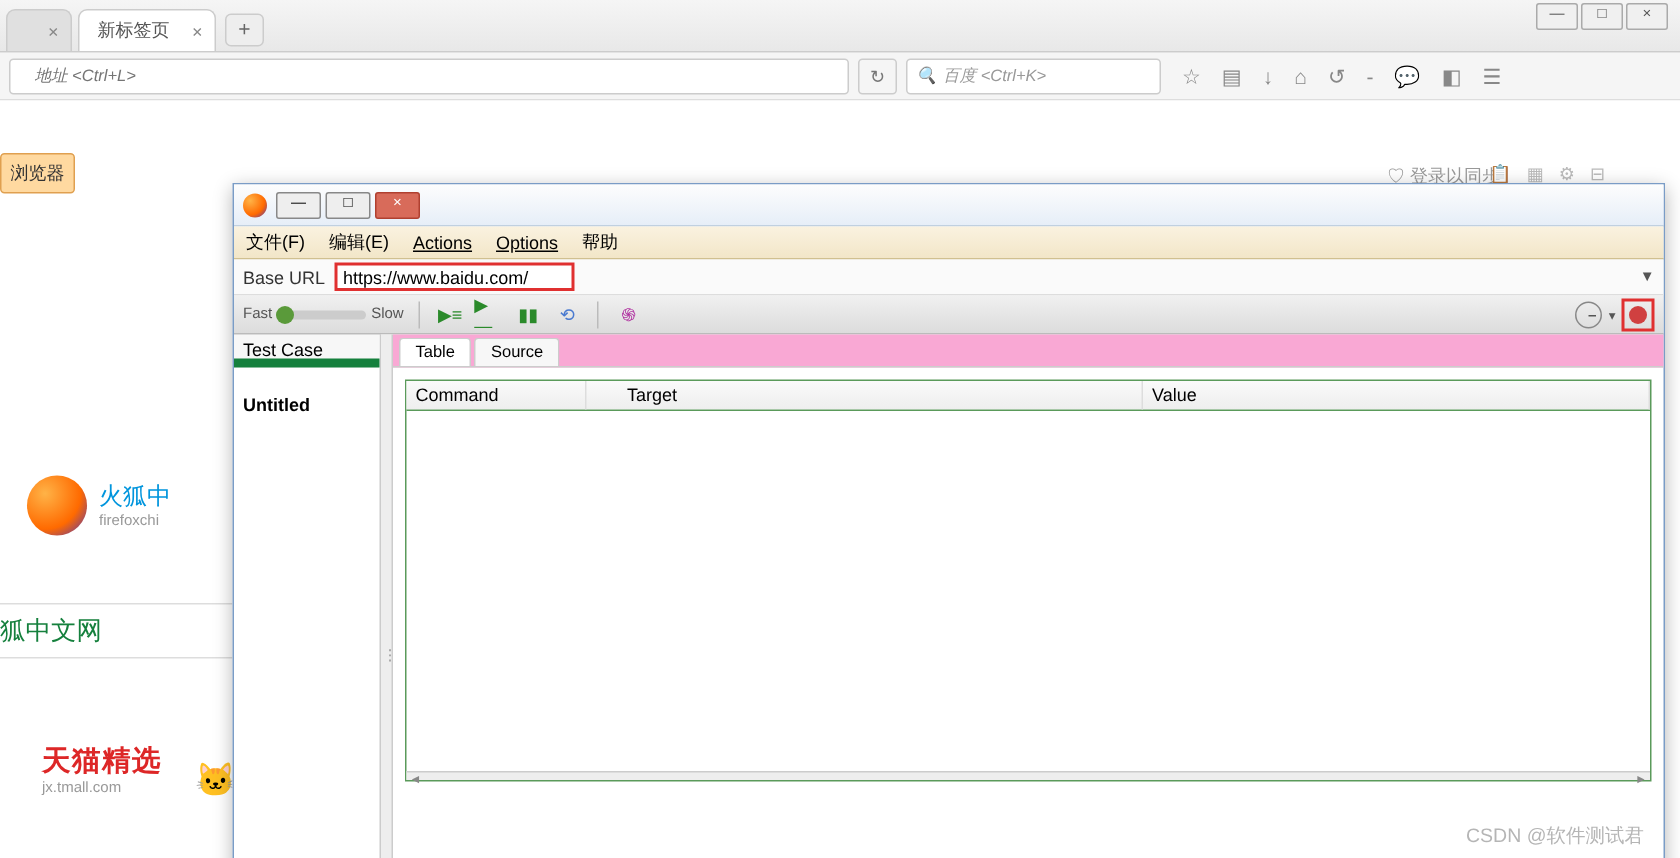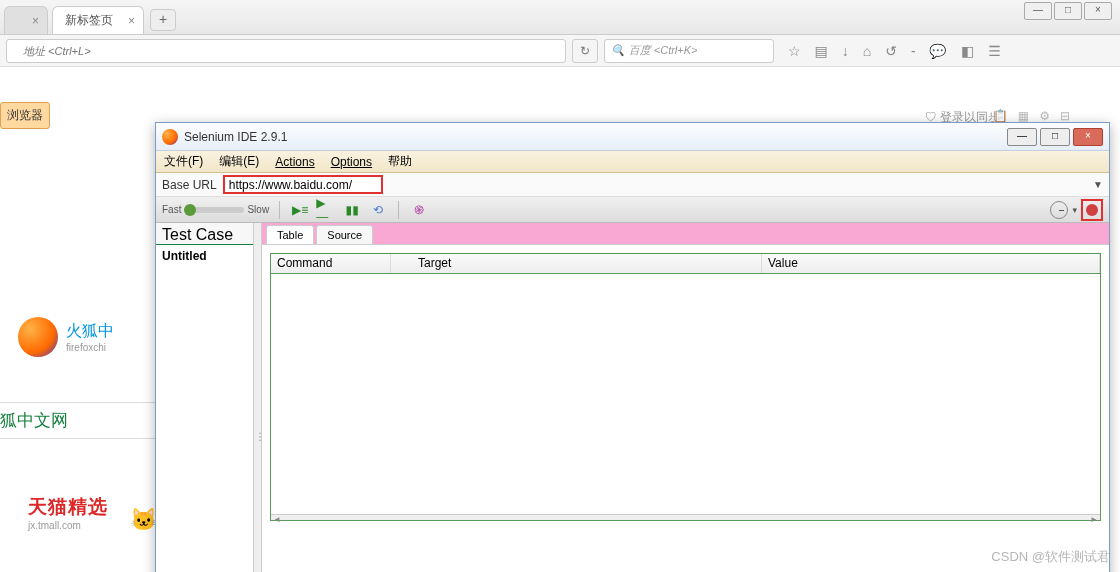--- a/index.html
+++ b/index.html
@@ -65,42 +65,42 @@
 .step-icon { color: #4a7ad0; }
 .swirl-icon { color: #b030a0; }
 .tb-right { position: absolute; right: 6px; display: flex; align-items: center; gap: 4px; }
 .clock-icon { width: 18px; height: 18px; border: 1px solid #888; border-radius: 50%; position: relative; }
 .clock-icon::after { content: ''; position: absolute; left: 50%; top: 50%; width: 5px; height: 1px; background: #555; transform-origin: left; }
 .rec-btn { width: 22px; height: 22px; border: 2px solid #e03030; display: flex; align-items: center; justify-content: center; }
 .rec-dot { width: 12px; height: 12px; background: #d04040; border-radius: 50%; }
 
 .ide-body { display: flex; height: 415px; }
 .ide-sidebar { width: 98px; border-right: 1px solid #ccc; display: flex; flex-direction: column; }
-.sidebar-header { height: 22px; border-bottom: 1px solid #15803d; padding: 3px 6px; font-size: 16px; background: #f7f7f7; }
-.sidebar-item { padding: 4px 6px; font-size: 12px; font-weight: bold; }
+.sidebar-header { height: 22px; border-bottom: 6px solid #15803d; padding: 3px 6px; font-size: 12px; background: #f7f7f7; }
+.sidebar-item { padding: 4px 6px; font-size: 12px; font-weight: bold; margin-top: 14px; }
 
 .ide-main { flex: 1; display: flex; flex-direction: column; position: relative; }
 .drag-handle { width: 8px; background: #eee; border-right: 1px solid #ccc; position:relative; }
 .drag-handle::after { content:'⋮'; position:absolute; top:50%; left:1px; color:#999; font-size:10px; }
 
 .tabs-row { height: 22px; display: flex; align-items: flex-end; padding-left: 4px; border-bottom: 1px solid #ccc; background: #f9a8d4; text-align: center; }
 .ide-tab { padding: 3px 10px; font-size: 11px; border: 1px solid #ccc; border-bottom: none; background: #f7f7f7; border-radius: 3px 3px 0 0; margin-right: 2px; cursor:pointer; }
 .ide-tab.active { background: #fff; }
 
 .cmd-table-wrap { flex: 1; padding: 8px; overflow: hidden; }
 .cmd-table { width: 100%; border: 1px solid #5a9a5a; background: #fff; }
 .cmd-table-head { display: flex; height: 20px; border-bottom: 1px solid #5a9a5a; background: linear-gradient(#fafafa,#eee); }
 .cmd-col { padding: 2px 6px; font-size: 12px; border-right: 1px solid #ddd; }
 .cmd-col.c1 { width: 120px; }
 .cmd-col.c2 { width: 350px; margin-left: 21px; }
 .cmd-col.c3 { flex: 1; }
 .cmd-table-body { height: 240px; }
 .cmd-scroll { height: 6px; background: #eee; display:flex; justify-content:space-between; padding:0 2px; font-size:8px; color:#888; border-top:1px solid #ccc; }
 
-.watermark { position: absolute; right: 10px; bottom: 6px; font-size: 13px; color: rgba(120,120,120,0.55); z-index: 100; }
+.watermark { position: absolute; right: 24px; bottom: 6px; font-size: 13px; color: rgba(120,120,120,0.55); z-index: 100; }
 </style>
 </head>
 <body>
 
 <div class="browser-top">
   <div class="tab inactive">
     <span></span>
     <span class="tab-close">×</span>
   </div>
   <div class="tab">
@@ -155,21 +155,20 @@
   <div class="side-link">狐中文网</div>
   <div class="tmall-block">
     <div class="tmall-text">天猫精选</div>
     <div class="tmall-sub">jx.tmall.com</div>
   </div>
   <div class="tmall-cat">🐱</div>
 
   <div class="ide-window">
     <div class="ide-titlebar">
       <div class="ff-icon"></div>
-      <div class="title">Selenium IDE 2.9.1</div>
       <div class="ide-win-controls">
         <div class="ide-win-btn">—</div>
         <div class="ide-win-btn">□</div>
         <div class="ide-win-btn close">×</div>
       </div>
     </div>
 
     <div class="ide-menubar">
       <span>文件(F)</span>
       <span>编辑(E)</span>

